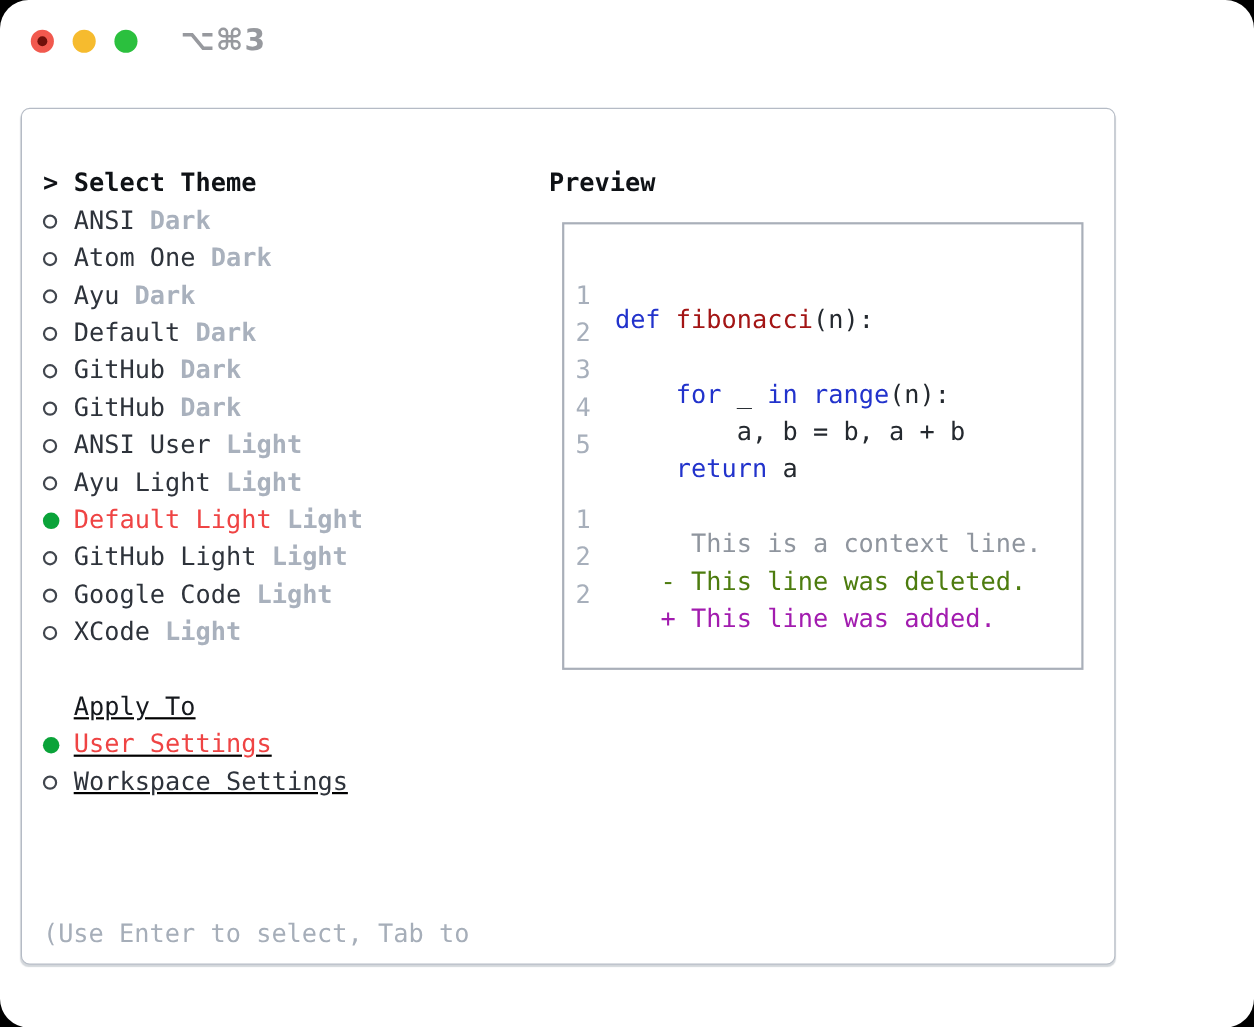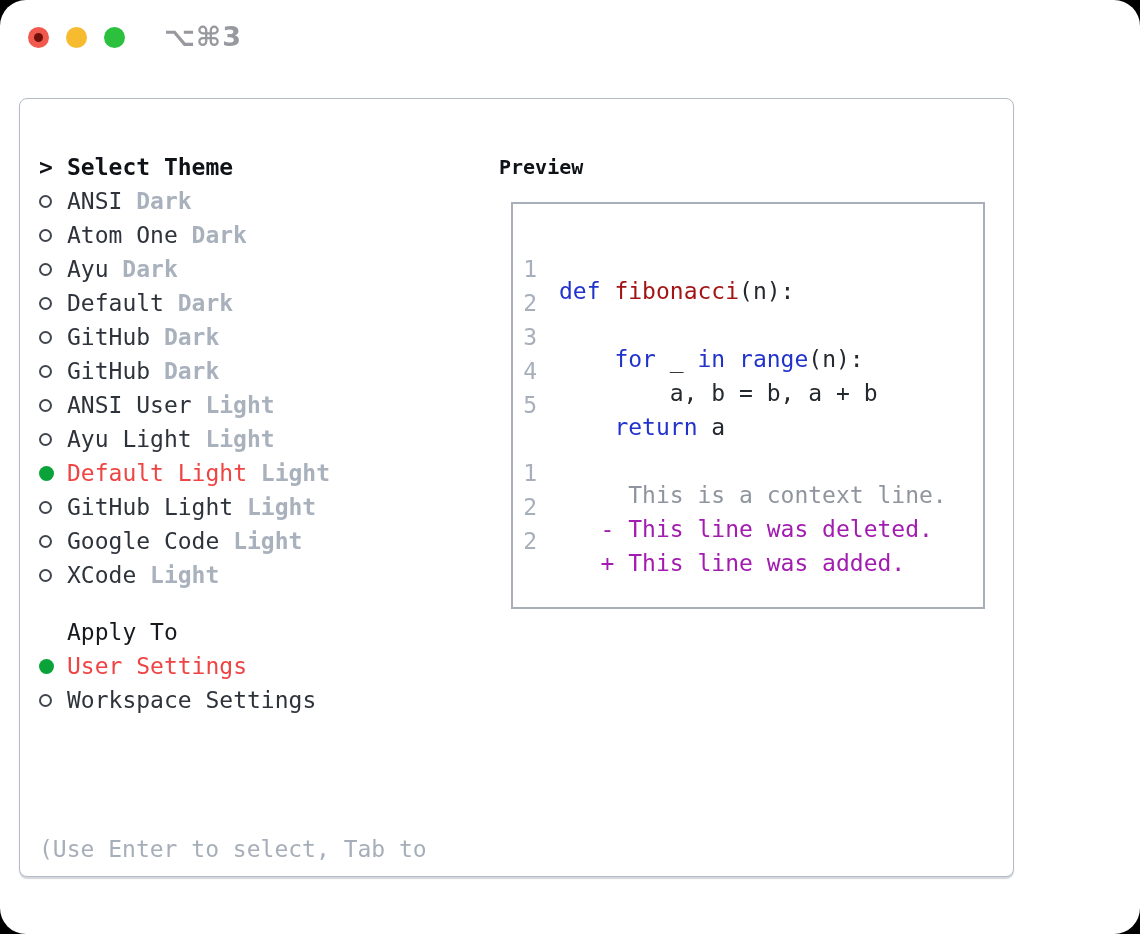--- a/index.html
+++ b/index.html
@@ -29,44 +29,44 @@
   }
   .row{ height:34px; display:flex; align-items:center; font-size:23px; color:#2e333b; white-space:pre; }
   .bullet{ width:28px; display:flex; align-items:center; flex:none; }
   .circle{ width:13px; height:13px; border:2px solid #41464e; border-radius:50%; }
   .circle.filled{ width:15px; height:15px; border:none; background:#0aa339; }
   .variant{ color:#a9b1bd; margin-left:13.8px;font-weight:bold; }
   .selected .name{ color:#ef4444; }
   .header-row{ font-weight:bold; color:#0f1216; }
   .prompt{ width:28px; flex:none; font-weight:bold; color:#0f1216; }
   .theme-list{ position:absolute; left:19px; top:51px; }
-  .apply-block{ position:absolute; left:19px; top:516px; }
+  .apply-block{ position:absolute; left:19px; top:527px;text-decoration:underline; }
   .apply-header{ padding-left:28px; color:#16191e; }
   .hint{
     position:absolute; left:19px; top:665px;
     font-size:23px; line-height:34px; color:#a6aeb9; white-space:pre;
   }
   
   .preview-label{
     position:absolute; left:479px; top:51px; height:34px;
     display:flex; align-items:center;
-    font-size:20px; font-weight:bold; color:#0f1216;
+    font-size:23px; font-weight:bold; color:#0f1216;
   }
   .preview-box{
     position:absolute; left:491px; top:103px; width:474px; height:407px;
     border:2px solid #a9afb9; background:#fff; padding-top:48px;
   }
   .code-row{ height:34px; display:flex; align-items:center; font-size:23px; white-space:pre; }
   .lineno{ width:24px; margin-right:22px; text-align:right; color:#a7afbb; flex:none; }
   .code{ white-space:pre;margin-top:44px; }
   .tok-kw{ color:#2233cc; }
   .tok-fn{ color:#a31515; }
   .tok-pl{ color:#24292f; }
   .tok-ctx{ color:#8f959e; }
-  .tok-del{ color:#a21caf; }
+  .tok-del{ color:#4d7c0f; }
   .tok-add{ color:#a21caf; }
 </style>
 </head>
 <body>
 
 <div class="screen">
 
   <div class="lights">
     <span class="light light-red"></span>
     <span class="light light-yellow"></span>

